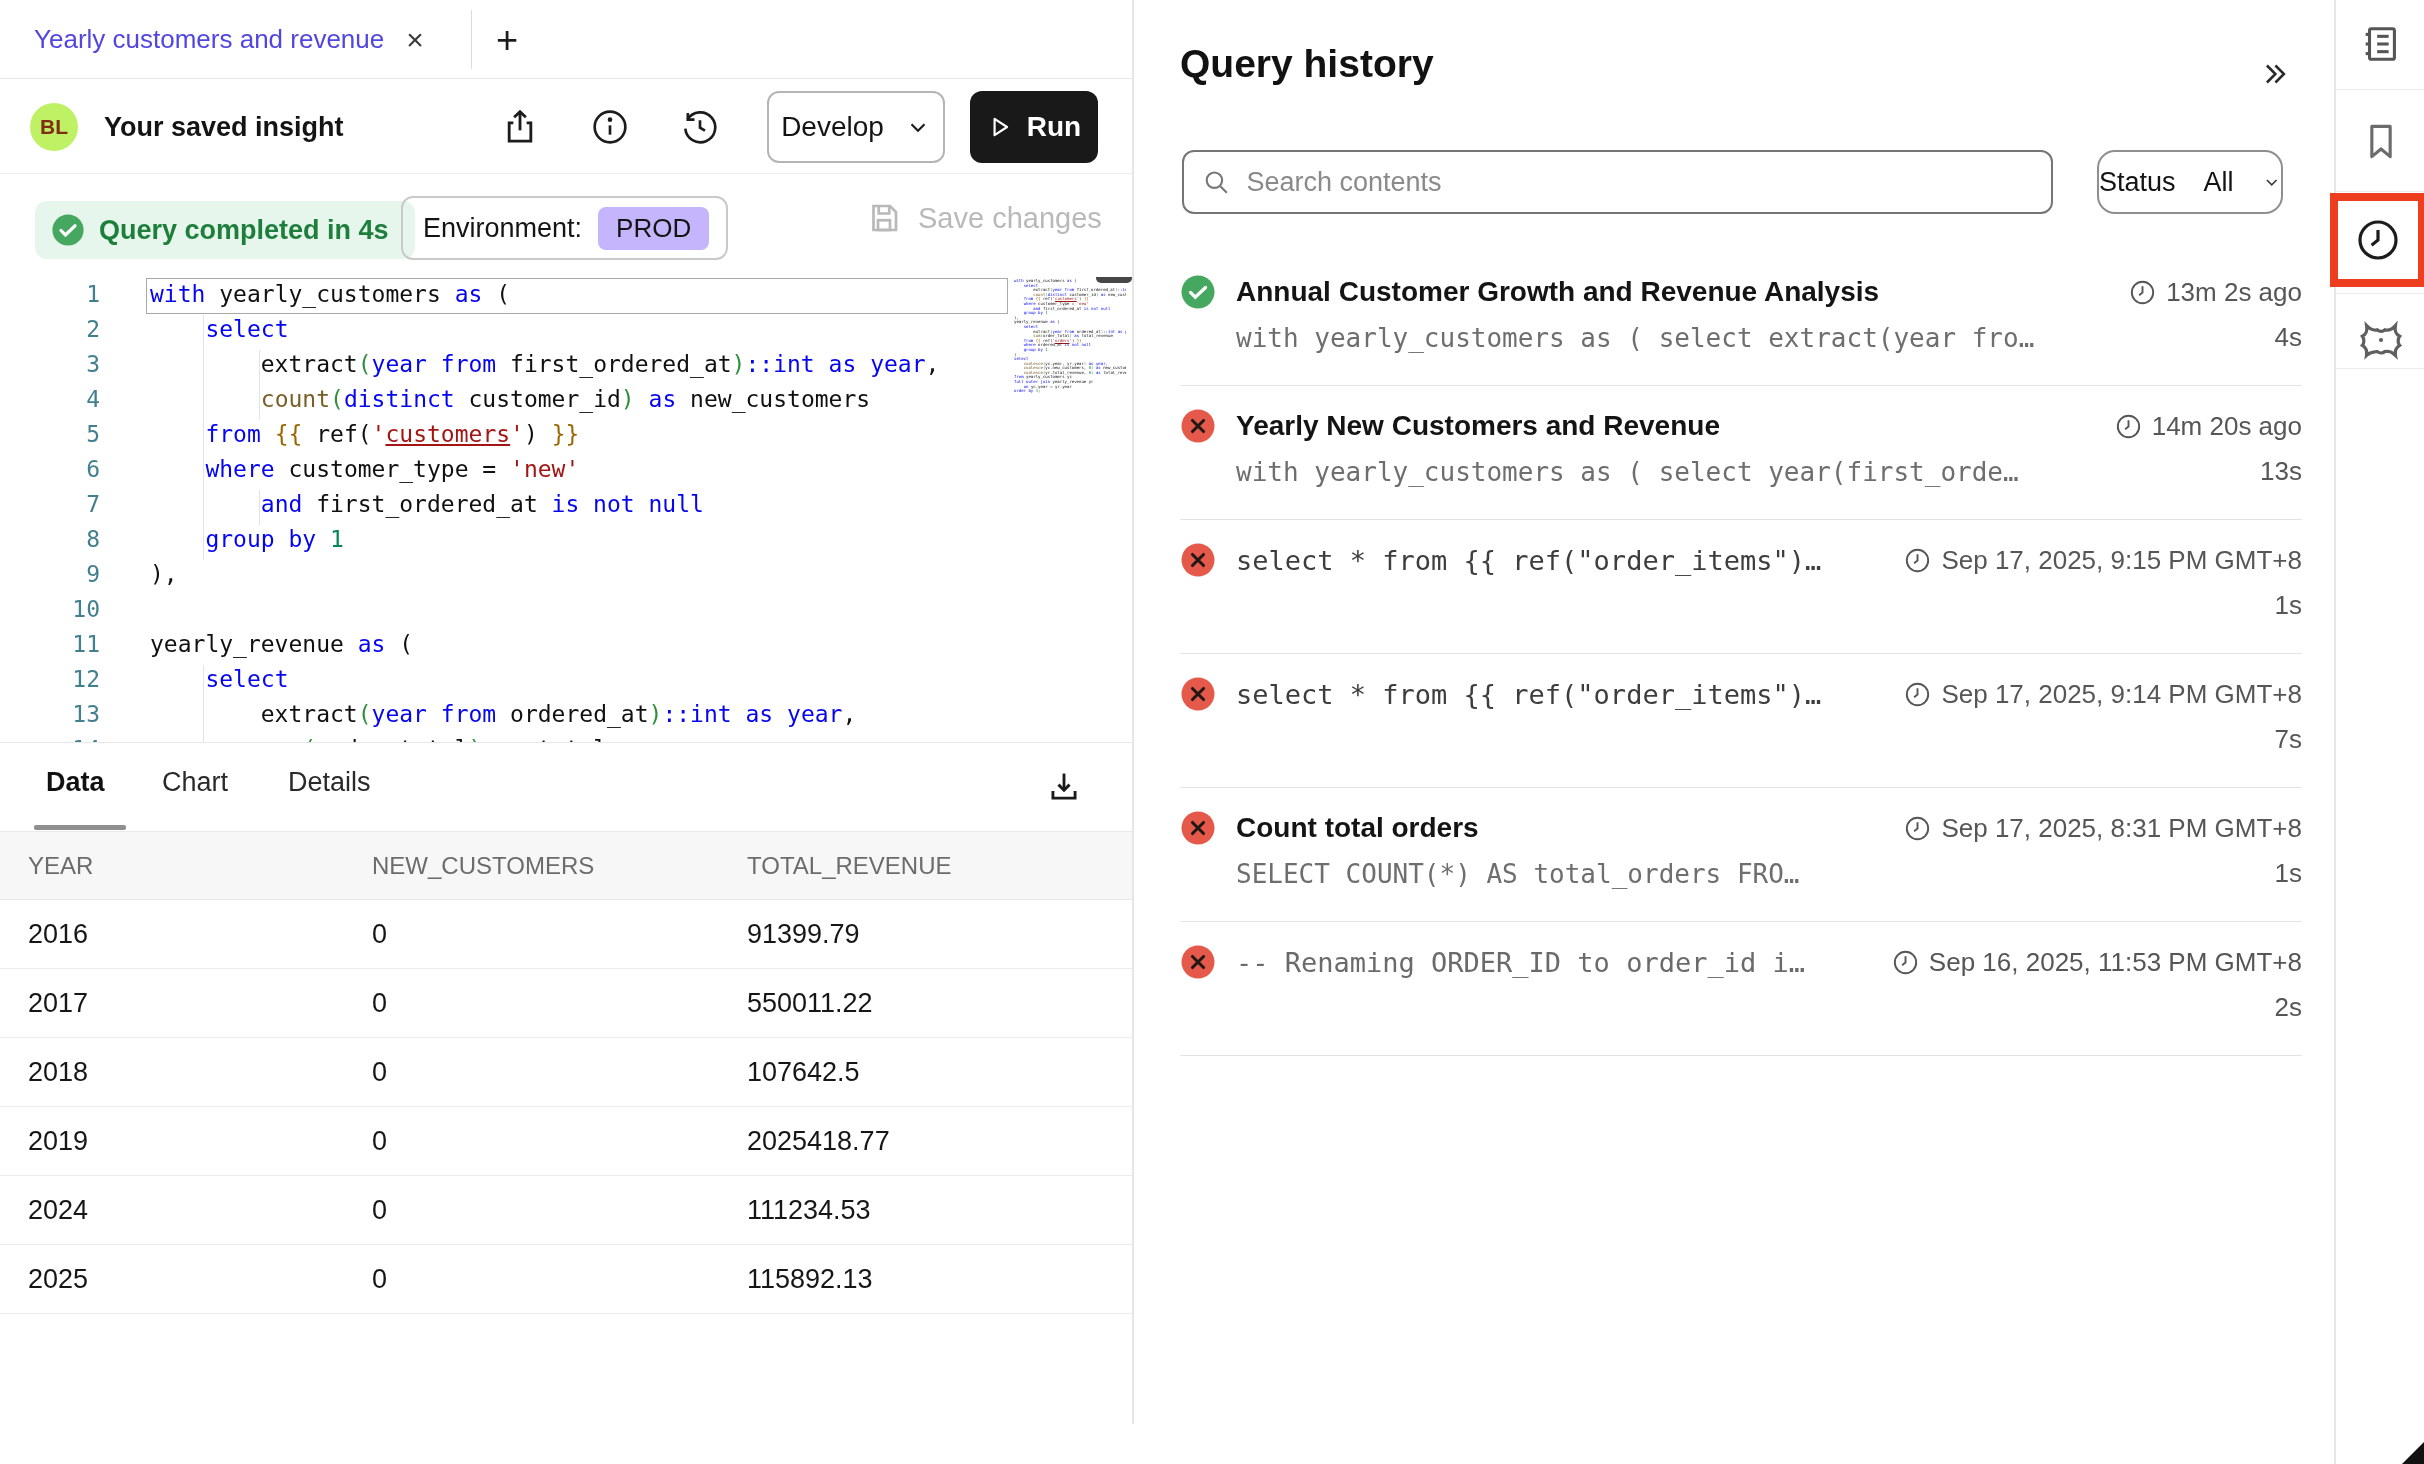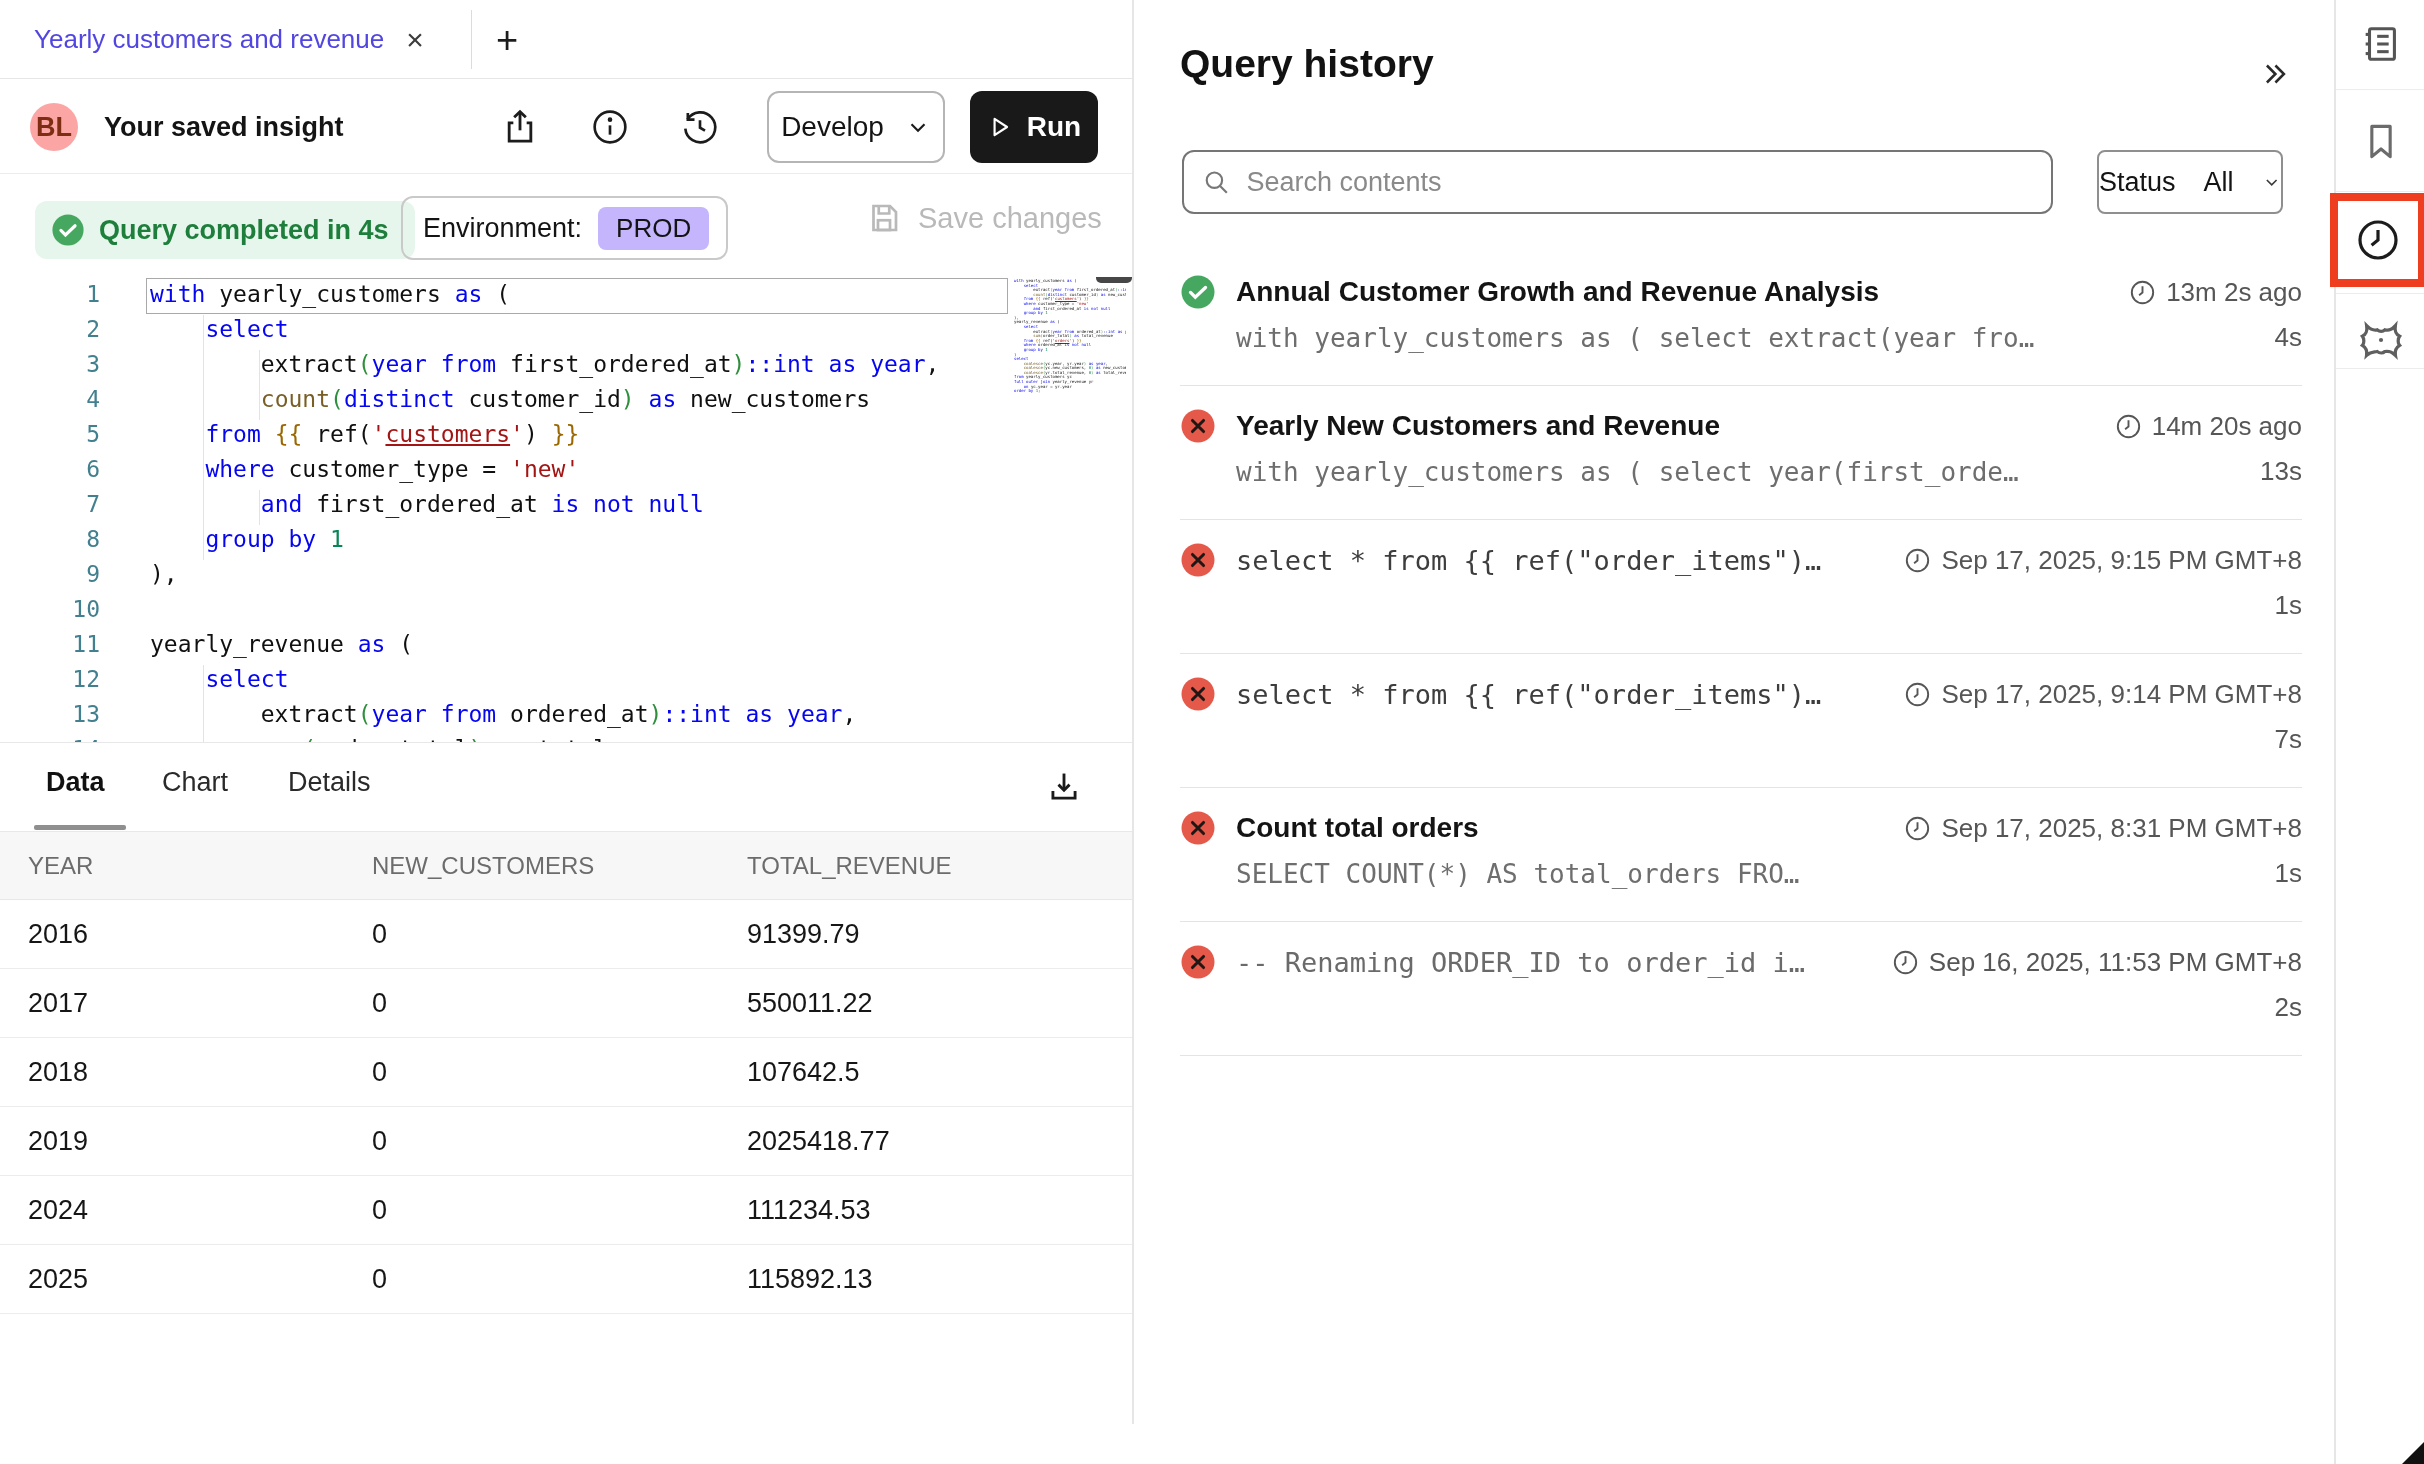--- a/index.html
+++ b/index.html
@@ -13,21 +13,21 @@
   .tabbar { position:absolute; left:0; top:0; width:1132px; height:79px; border-bottom:1px solid #e6e6e6; }
   .tab { position:absolute; left:0; top:0; height:79px; display:flex; align-items:center; gap:22px; padding:0 26px 0 34px; cursor:pointer; }
   .tab-label { color:#5246e0; font-size:26px; }
   .tab-close { color:#3c3c3c; font-size:30px; line-height:1; cursor:pointer; }
   .tab-divider { position:absolute; left:471px; top:10px; width:1px; height:59px; background:#dcdcdc; }
   .tab-plus { position:absolute; left:487px; top:20px; width:40px; height:40px; font-size:38px; color:#1c1c1c;
               display:flex; align-items:center; justify-content:center; cursor:pointer; }
 
   .toolbar { position:absolute; left:0; top:79px; width:1132px; height:95px; border-bottom:1px solid #ededed; }
   .avatar { position:absolute; left:30px; top:24px; width:48px; height:48px; border-radius:50%;
-            background:#fca5a5; color:#7e2c12; font-weight:bold; font-size:27px;
+            background:#bef264; color:#7e2c12; font-weight:bold; font-size:21px;
             display:flex; align-items:center; justify-content:center; }
   .toolbar-subtitle { position:absolute; left:104px; top:33px; font-size:27px; color:#141414;font-weight:bold; }
   .icon-btn { position:absolute; top:24px; width:48px; height:48px; display:flex; align-items:center; justify-content:center; cursor:pointer; }
   .btn-develop { position:absolute; left:767px; top:12px; width:178px; height:72px; background:#fff;
                  border:2px solid #b5b5b5; border-radius:12px; display:flex; align-items:center; justify-content:center;
                  gap:21px; font-size:28px; color:#141414; cursor:pointer; }
   .btn-run { position:absolute; left:970px; top:12px; width:128px; height:72px; background:#191919; border-radius:12px;
              display:flex; align-items:center; justify-content:center; gap:14px; color:#fff; font-size:28px; font-weight:bold; cursor:pointer; }
 
   .statusbar { position:absolute; left:0; top:174px; width:1132px; height:102px; }
@@ -70,21 +70,21 @@
 
   
   #history-panel { position:absolute; left:1132px; top:0; width:1202px; height:1424px; background:#fff; border-left:2px solid #e6e6e6; }
   .hist-title { position:absolute; left:46px; top:42px; font-size:39px; font-weight:bold; color:#121212; }
   .collapse-btn { position:absolute; left:1118px; top:52px; width:44px; height:44px; display:flex; align-items:center; justify-content:center; cursor:pointer; }
   .search-box { position:absolute; left:48px; top:150px; width:871px; height:64px; border:2px solid #757575; border-radius:12px;
                 display:flex; align-items:center; padding:0 18px; gap:16px; }
   .search-box input { border:none; outline:none; font-size:27px; color:#ec4899; width:100%;
                       font-family:"Liberation Sans", sans-serif; }
   .search-box input::placeholder { color:#8a8a8a; }
-  .status-filter { position:absolute; left:963px; top:150px; width:186px; height:64px; border:2px solid #8f8f8f; border-radius:8px;
+  .status-filter { position:absolute; left:963px; top:150px; width:186px; height:64px; border:2px solid #8f8f8f; border-radius:18px;
                    display:flex; align-items:center; justify-content:flex-end; gap:28px; font-size:27px; color:#141414; cursor:pointer; }
   #history-list { position:absolute; left:46px; top:252px; width:1122px; }
   .hist-item { position:relative; height:134px; border-bottom:1px solid #e4e4e4; padding-top:20px; cursor:pointer; }
   .hist-row1 { display:flex; align-items:center; height:40px; }
   .hist-status { width:36px; height:36px; flex:0 0 36px; margin-right:20px; }
   .hist-item-title { font-size:28px; font-weight:bold; color:#141414; white-space:nowrap; overflow:hidden; }
   .hist-item-title.mono-dark { font-family:"DejaVu Sans Mono", monospace; font-weight:normal; color:#3d3d3d; font-size:27px; }
   .hist-item-title.mono-gray { font-family:"DejaVu Sans Mono", monospace; font-weight:normal; color:#6a6a6a; font-size:27px; }
   .hist-time { margin-left:auto; display:flex; align-items:center; gap:10px; color:#565656; font-size:26px; white-space:nowrap; }
   .hist-row2 { display:flex; align-items:center; margin-top:10px; }

